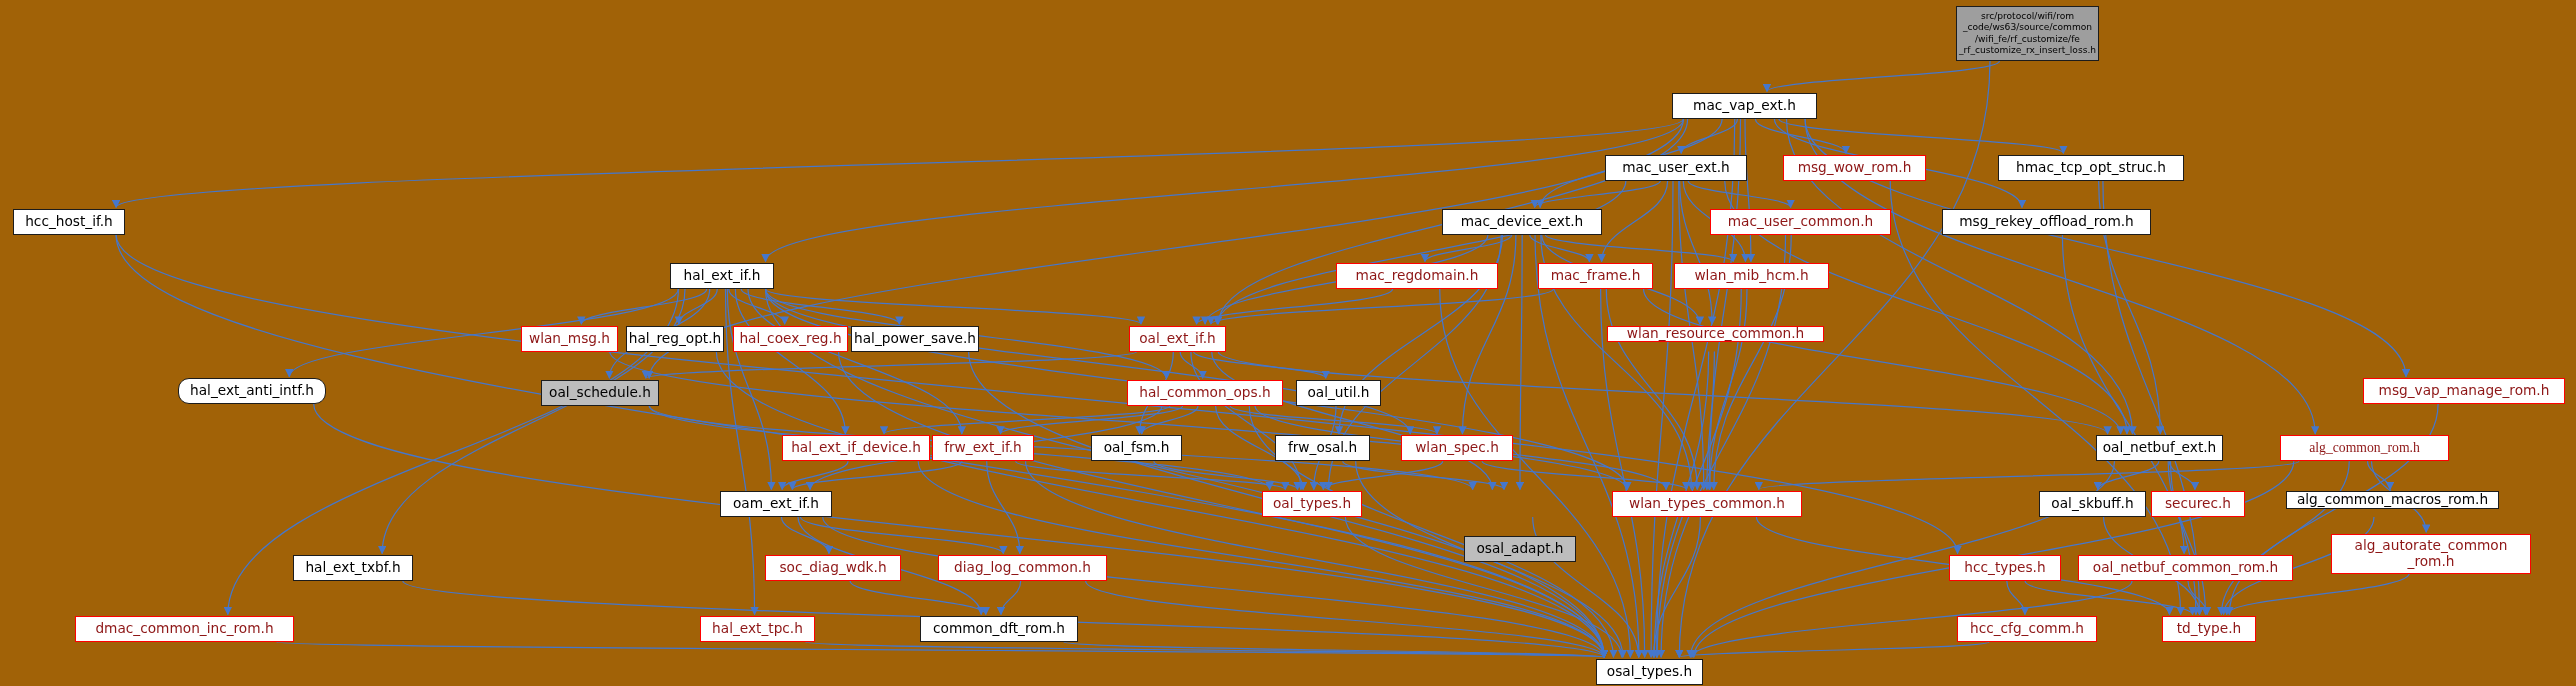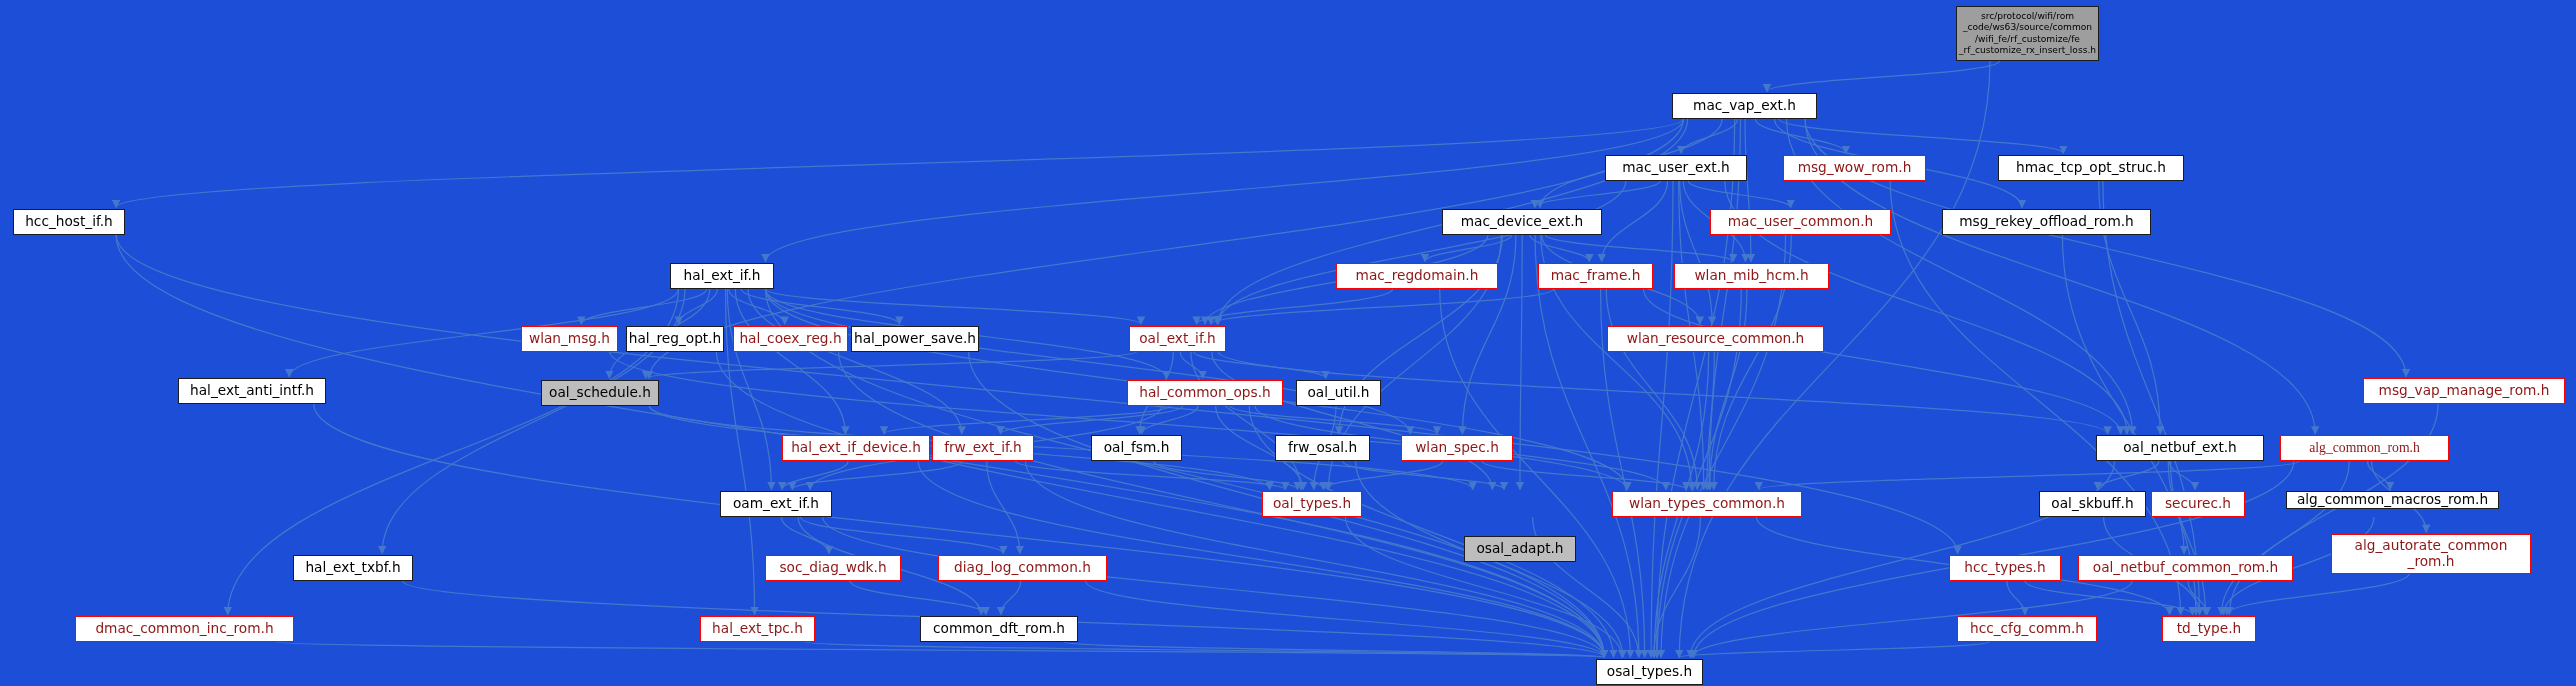--- a/index.html
+++ b/index.html
@@ -49,21 +49,21 @@
     background: #9e9e9e;
     font-size: 9.1px;
     line-height: 1.25;
     cursor: default;
   }
   .node .lbl { pointer-events: none; }
 </style>
 </head>
 <body>
 
-<div id="graph" style="background: #1d4ed8;">
+<div id="graph" style="background: #a16207;">
   <svg id="edges" viewBox="0 0 3379 901" xmlns="http://www.w3.org/2000/svg">
     <defs>
       <marker id="arrow" viewBox="0 0 10 10" refX="9" refY="5" markerWidth="7" markerHeight="7" orient="auto">
         <path d="M 0 0 L 10 5 L 0 10 z" fill="#4577cc"></path>
       </marker>
     </defs>
     <g id="edge-lines">
         <path d="M 2622.8 80 C 2622.8 98.9, 2317.76 103.1, 2317.76 120" fill="none" stroke="#4577cc" stroke-width="1.6" marker-end="url(#arrow)"></path>
         <path d="M 2610.3 80 C 2610.3 432.8, 2202.76 511.20000000000005, 2202.76 862" fill="none" stroke="#4577cc" stroke-width="1.6" marker-end="url(#arrow)"></path>
         <path d="M 2279 156 C 2279 177.15, 2205.2 181.85, 2205.2 201" fill="none" stroke="#4577cc" stroke-width="1.6" marker-end="url(#arrow)"></path>
@@ -221,32 +221,32 @@
     <div class="node normal" style="left: 1942px; top: 209px; width: 209px; height: 26px;"><span class="lbl">msg_rekey_offload_rom.h</span></div>
     <div class="node normal" style="left: 670px; top: 263px; width: 104px; height: 26px;"><span class="lbl">hal_ext_if.h</span></div>
     <div class="node red" style="left: 1336px; top: 263px; width: 162px; height: 26px; border-color: rgb(255, 0, 0); color: rgb(142, 22, 22);"><span class="lbl">mac_regdomain.h</span></div>
     <div class="node red" style="left: 1538px; top: 263px; width: 115px; height: 26px; border-color: rgb(255, 0, 0); color: rgb(142, 22, 22);"><span class="lbl">mac_frame.h</span></div>
     <div class="node red" style="left: 1674px; top: 263px; width: 155px; height: 26px; border-color: rgb(255, 0, 0); color: rgb(142, 22, 22);"><span class="lbl">wlan_mib_hcm.h</span></div>
     <div class="node red" style="left: 521px; top: 326px; width: 97px; height: 26px; border-color: rgb(255, 0, 0); color: rgb(142, 22, 22);"><span class="lbl">wlan_msg.h</span></div>
     <div class="node normal" style="left: 626px; top: 326px; width: 98px; height: 26px;"><span class="lbl">hal_reg_opt.h</span></div>
     <div class="node red" style="left: 733px; top: 326px; width: 115px; height: 26px; border-color: rgb(255, 0, 0); color: rgb(142, 22, 22);"><span class="lbl">hal_coex_reg.h</span></div>
     <div class="node normal" style="left: 851px; top: 326px; width: 128px; height: 26px;"><span class="lbl">hal_power_save.h</span></div>
     <div class="node red" style="left: 1129px; top: 326px; width: 97px; height: 26px; border-color: rgb(255, 0, 0); color: rgb(142, 22, 22);"><span class="lbl">oal_ext_if.h</span></div>
-    <div class="node red" style="left: 1607px; top: 326px; width: 217px; height: 26px; border-color: rgb(255, 0, 0); color: rgb(142, 22, 22);"><span class="lbl">wlan_resource_common.h</span></div>
-    <div class="node normal" style="left: 178px; top: 378px; width: 148px; height: 26px;"><span class="lbl">hal_ext_anti_intf.h</span></div>
+    <div class="node red" style="left: 1607px; top: 326px; width: 217px; height: 16px; border-color: rgb(255, 0, 0); color: rgb(142, 22, 22);"><span class="lbl">wlan_resource_common.h</span></div>
+    <div class="node normal" style="left: 178px; top: 378px; width: 148px; height: 26px; border-radius: 11px;"><span class="lbl">hal_ext_anti_intf.h</span></div>
     <div class="node gray" style="left: 541px; top: 380px; width: 118px; height: 26px; background: rgb(189, 189, 189);"><span class="lbl">oal_schedule.h</span></div>
     <div class="node red" style="left: 1127px; top: 380px; width: 156px; height: 26px; border-color: rgb(255, 0, 0); color: rgb(142, 22, 22);"><span class="lbl">hal_common_ops.h</span></div>
     <div class="node normal" style="left: 1296px; top: 380px; width: 85px; height: 26px;"><span class="lbl">oal_util.h</span></div>
     <div class="node red" style="left: 2363px; top: 378px; width: 202px; height: 26px; border-color: rgb(255, 0, 0); color: rgb(142, 22, 22);"><span class="lbl">msg_vap_manage_rom.h</span></div>
     <div class="node red" style="left: 782px; top: 435px; width: 148px; height: 26px; border-color: rgb(255, 0, 0); color: rgb(142, 22, 22);"><span class="lbl">hal_ext_if_device.h</span></div>
     <div class="node red" style="left: 932px; top: 435px; width: 102px; height: 26px; border-color: rgb(255, 0, 0); color: rgb(142, 22, 22);"><span class="lbl">frw_ext_if.h</span></div>
     <div class="node normal" style="left: 1091px; top: 435px; width: 91px; height: 26px;"><span class="lbl">oal_fsm.h</span></div>
     <div class="node normal" style="left: 1275px; top: 435px; width: 95px; height: 26px; text-align: right;"><span class="lbl">frw_osal.h</span></div>
     <div class="node red" style="left: 1401px; top: 435px; width: 112px; height: 26px; border-color: rgb(255, 0, 0); color: rgb(142, 22, 22);"><span class="lbl">wlan_spec.h</span></div>
-    <div class="node normal" style="left: 2096px; top: 435px; width: 168px; height: 26px;"><span class="lbl">oal_netbuf_ext.h</span></div>
+    <div class="node normal" style="left: 2096px; top: 435px; width: 127px; height: 26px;"><span class="lbl">oal_netbuf_ext.h</span></div>
     <div class="node red" style="left: 2280px; top: 435px; width: 169px; height: 26px; border-color: rgb(255, 0, 0); color: rgb(142, 22, 22); font-family: Liberation Serif, serif;"><span class="lbl">alg_common_rom.h</span></div>
     <div class="node normal" style="left: 720px; top: 491px; width: 112px; height: 26px;"><span class="lbl">oam_ext_if.h</span></div>
     <div class="node red" style="left: 1262px; top: 491px; width: 100px; height: 26px; border-color: rgb(255, 0, 0); color: rgb(142, 22, 22);"><span class="lbl">oal_types.h</span></div>
     <div class="node gray" style="left: 1464px; top: 491px; width: 112px; height: 26px; background: rgb(189, 189, 189); margin-top: 45px;"><span class="lbl">osal_adapt.h</span></div>
     <div class="node red" style="left: 1612px; top: 491px; width: 190px; height: 26px; border-color: rgb(255, 0, 0); color: rgb(142, 22, 22);"><span class="lbl">wlan_types_common.h</span></div>
     <div class="node normal" style="left: 2039px; top: 491px; width: 107px; height: 26px;"><span class="lbl">oal_skbuff.h</span></div>
     <div class="node red" style="left: 2151px; top: 491px; width: 94px; height: 26px; border-color: rgb(255, 0, 0); color: rgb(142, 22, 22);"><span class="lbl">securec.h</span></div>
     <div class="node normal" style="left: 2286px; top: 491px; width: 213px; height: 18px;"><span class="lbl">alg_common_macros_rom.h</span></div>
     <div class="node red" style="left: 2331px; top: 534px; width: 200px; height: 40px; border-color: rgb(255, 0, 0); color: rgb(142, 22, 22);"><span class="lbl">alg_autorate_common
 _rom.h</span></div>

